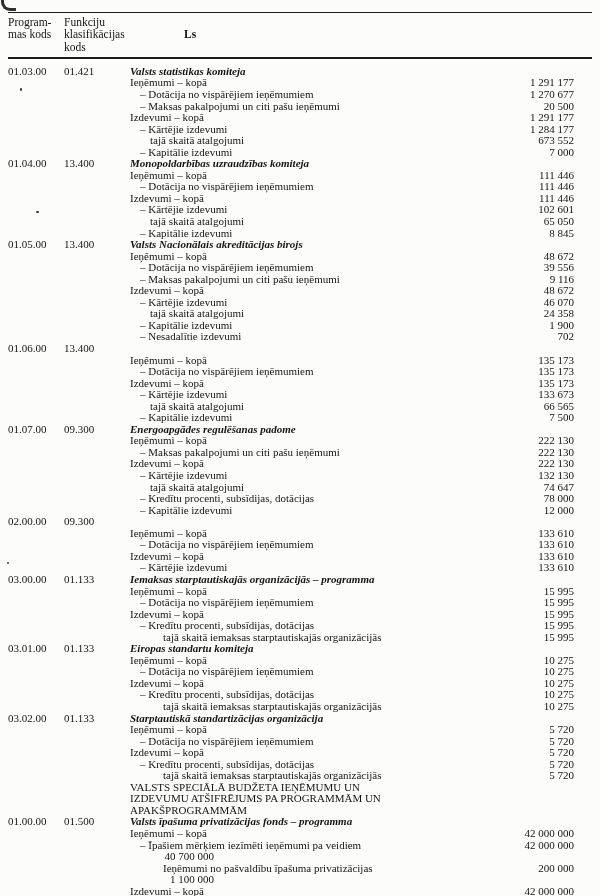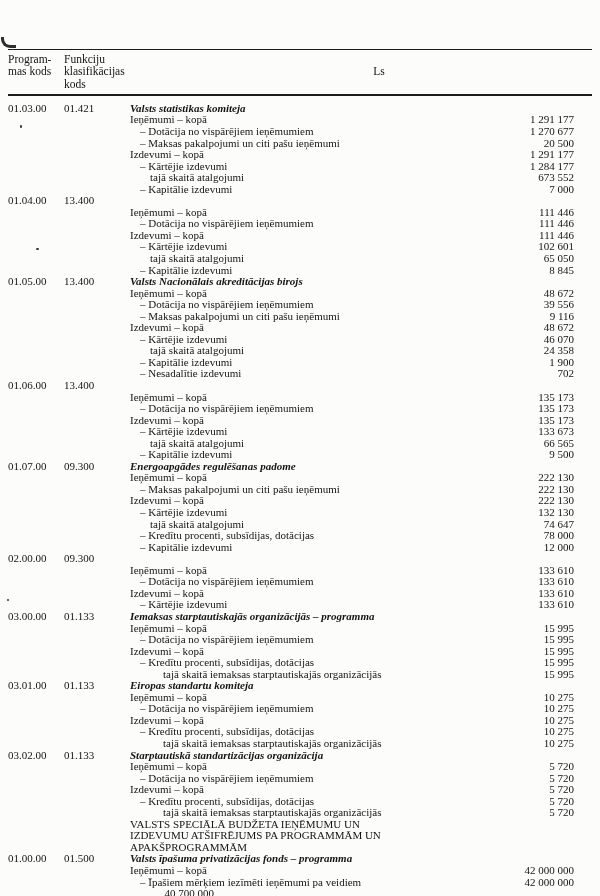--- a/index.html
+++ b/index.html
@@ -5,34 +5,34 @@
   * { margin:0; padding:0; box-sizing:border-box; }
   html,body { width:600px; }
   body {
     width:600px; height:896px;
     background:#fcfcfa;
     color:#141414;
     font-family:"Liberation Serif", serif;
     position:relative;
     overflow:hidden;
   }
-  .page { position:relative; width:600px; height:745px; padding-top:12px;margin-top:37px; }
+  .page { position:relative; width:600px; height:745px; padding-top:12px; }
 
   
   .thead {
     margin:0 8px;
     border-top:1.5px solid #1c1c1c;
     border-bottom:2.5px solid #1c1c1c;
     display:flex;
     padding:3px 0 4px 0;
   }
   .h-cell { font-size:11.5px; line-height:12.3px; white-space:pre-line; }
   .h-prog { width:56px; }
   .h-class { width:120px; }
-  .h-ls { flex:1; text-align:center; padding-right:18px; align-self:center; }
+  .h-ls { flex:1; text-align:left; padding-right:18px; align-self:center;font-weight:bold; }
 
   
   #content { padding-top:7px; }
   .row { display:flex; padding-left:8px; font-size:11px; line-height:11.55px; }
   .c-prog { width:56px; flex:none; }
   .c-class { width:66px; flex:none; }
   .c-label { flex:1; white-space:pre-line; }
   .c-val { width:110px; flex:none; text-align:right; padding-right:26px; }
   .title { font-weight:bold; font-style:italic; }
   .heading-text { text-transform:none; }
@@ -112,20 +112,21 @@
       </div>
       <div class="row">
         <div class="c-prog"></div>
         <div class="c-class"></div>
         <div class="c-label" style="padding-left: 10px;">– Kapitālie izdevumi</div>
         <div class="c-val">7 000</div>
       </div>
       <div class="row">
         <div class="c-prog">01.04.00</div>
         <div class="c-class">13.400</div>
+        <div class="c-label title">Monopoldarbības uzraudzības komiteja</div>
         <div class="c-val"></div>
       </div>
       <div class="row">
         <div class="c-prog"></div>
         <div class="c-class"></div>
         <div class="c-label" style="padding-left: 0px;">Ieņēmumi – kopā</div>
         <div class="c-val">111 446</div>
       </div>
       <div class="row">
         <div class="c-prog"></div>
@@ -243,21 +244,21 @@
       <div class="row">
         <div class="c-prog"></div>
         <div class="c-class"></div>
         <div class="c-label" style="padding-left: 20px;">tajā skaitā atalgojumi</div>
         <div class="c-val">66 565</div>
       </div>
       <div class="row">
         <div class="c-prog"></div>
         <div class="c-class"></div>
         <div class="c-label" style="padding-left: 10px;">– Kapitālie izdevumi</div>
-        <div class="c-val">9 500</div>
+        <div class="c-val">7 500</div>
       </div>
       <div class="row">
         <div class="c-prog">01.07.00</div>
         <div class="c-class">09.300</div>
         <div class="c-label title">Energoapgādes regulēšanas padome</div>
         <div class="c-val"></div>
       </div>
       <div class="row">
         <div class="c-prog"></div>
         <div class="c-class"></div>

